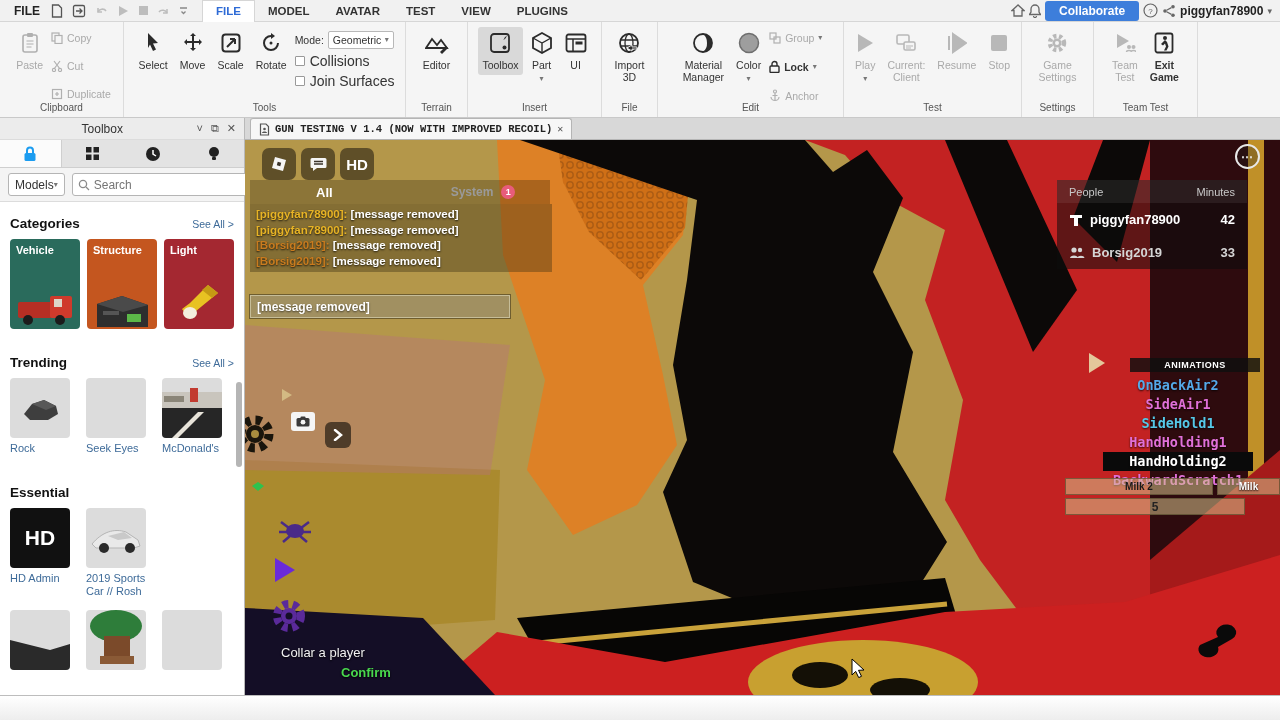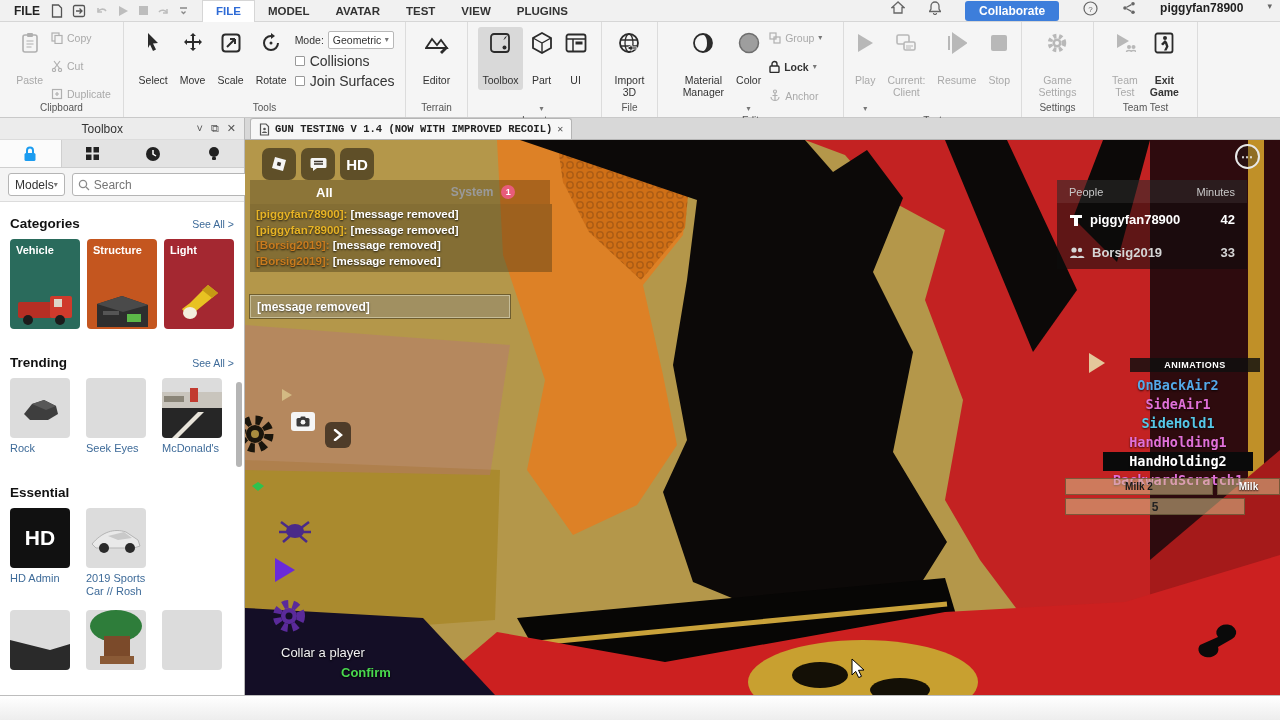--- a/index.html
+++ b/index.html
@@ -7,31 +7,31 @@
   .app { width:1280px; height:720px; display:flex; flex-direction:column; }
 
   
   .titlebar { height:22px; background:#f1f1f1; border-bottom:1px solid #d6d6d6; display:flex; align-items:center; padding:0 8px; flex:0 0 22px; }
   .file-menu { font-weight:bold; font-size:12px; color:#222; margin:0 10px 0 6px; }
   .qat { display:flex; align-items:center; gap:9px; margin-right:14px; }
   .qat svg { display:block; }
   .menu-tabs { display:flex; align-items:stretch; height:22px; }
   .menu-tab { padding:0 13px; font-size:11.5px; font-weight:bold; color:#333; display:flex; align-items:center; }
   .menu-tab.active { background:#ffffff; color:#2e6bd6; border:1px solid #d6d6d6; border-bottom:none; }
-  .tb-right { margin-left:auto; display:flex; gap:24px; }
+  .tb-right { margin-left:auto; display:flex; align-items:center; gap:4px; }
   .collab-btn { background:#3d7edb; color:#fff; font-size:12px; font-weight:bold; padding:3px 14px; border-radius:3px; cursor:pointer; }
   .tb-user { font-size:12px; color:#222; font-weight:bold; }
   .tb-caret { font-size:9px; color:#666; }
 
   
   .ribbon { height:96px; background:#f5f5f5; border-bottom:1px solid #c9c9c9; display:flex; flex:0 0 96px; }
   .rgroup { display:flex; flex-direction:column; border-right:1px solid #dcdcdc; padding:2px 3px 0 3px; }
   .rcontent { flex:1; display:flex; align-items:flex-start; justify-content:center; gap:4px; padding-top:3px; }
   .rlabel { height:15px; text-align:center; font-size:10px; color:#555; }
-  .rbtn { display:flex; flex-direction:column; align-items:center; gap:19px; padding:3px 4px; border-radius:3px; cursor:pointer; }
+  .rbtn { display:flex; flex-direction:column; align-items:center; gap:4px; padding:3px 4px; border-radius:3px; cursor:pointer; }
   .rbtn.sel { background:#d9d9d9; }
   .ric { height:26px; display:flex; align-items:center; justify-content:center; }
   .rtx { font-size:10.5px; color:#333; text-align:center; line-height:11.5px; white-space:pre-line; }
   .dis .rtx { color:#a9a9a9; }
   .smallcol { display:flex; flex-direction:column; justify-content:flex-end; gap:16px; padding-top:5px; }
   .sbtn { display:flex; align-items:center; gap:4px; font-size:10.5px; color:#333; cursor:pointer; }
   .sbtn.dis { color:#a9a9a9; }
   .subarr { font-size:8px; color:#777; line-height:6px; }
   .modecol { display:flex; flex-direction:column; gap:4px; padding-top:4px; }
   .moderow { display:flex; align-items:center; gap:4px; font-size:10.5px; color:#333; }

